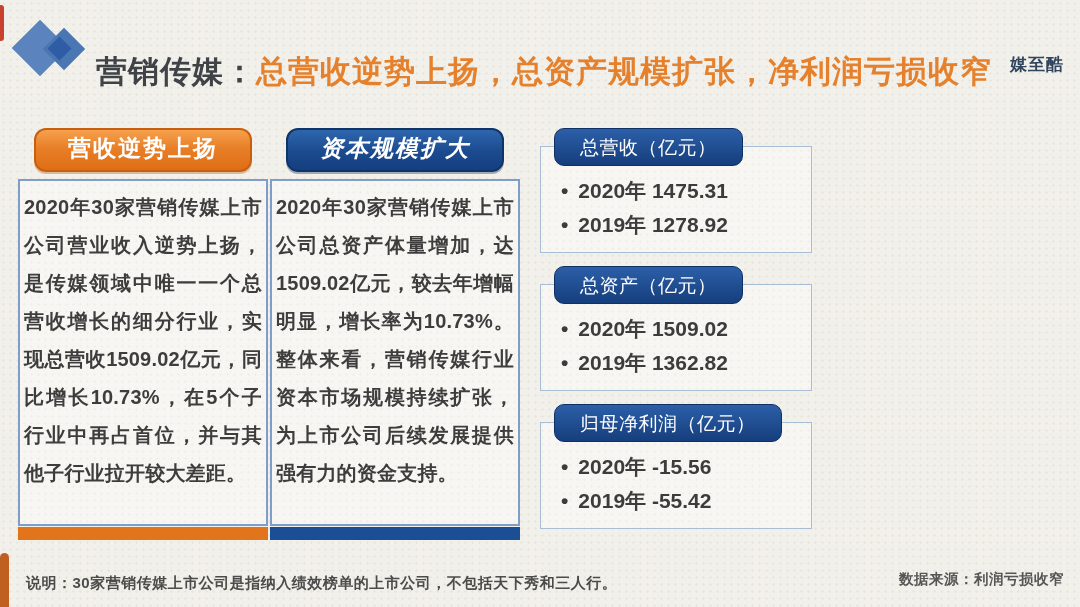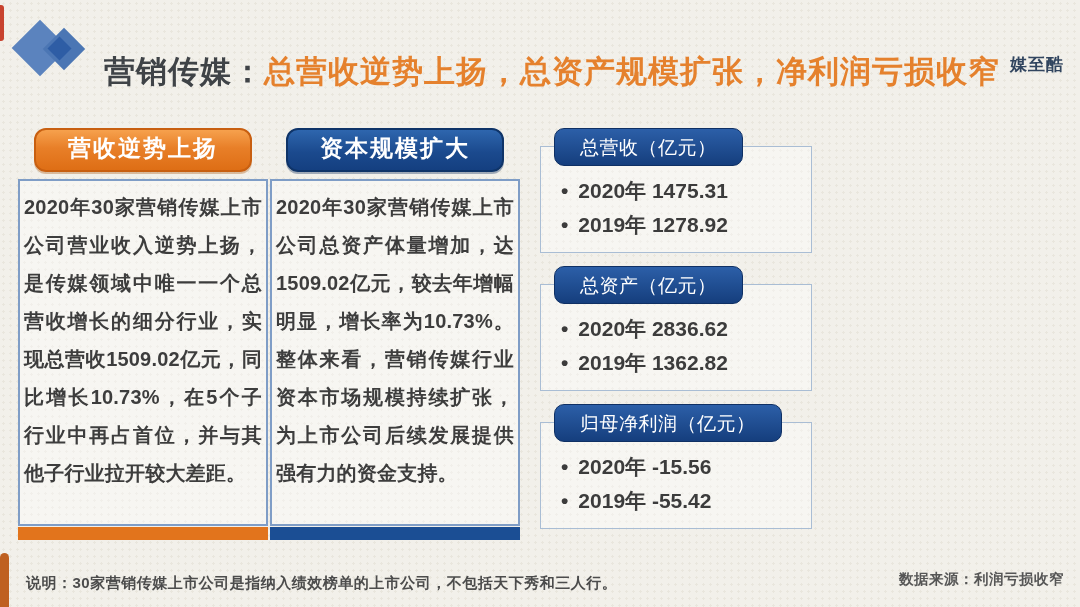--- a/index.html
+++ b/index.html
@@ -14,34 +14,34 @@
   .edge-top{position:absolute;left:0;top:5px;width:4px;height:36px;background:#C8432F;border-radius:0 3px 3px 0;}
   .edge-bottom{position:absolute;left:0;bottom:0;width:9px;height:54px;background:#BF6020;border-radius:5px 5px 0 0;}
 
   
   .logo{position:absolute;left:12px;top:14px;width:86px;height:78px;}
   .logo .d{position:absolute;transform:rotate(45deg);}
   .logo .d1{width:40px;height:40px;left:8px;top:14px;background:#5B83BE;}
   .logo .d2{width:30px;height:30px;left:37px;top:20px;background:#4B76B4;}
   .logo .d3{width:17px;height:17px;left:39px;top:26px;background:#2E5DA5;}
   .title{position:absolute;left:96px;top:30px;white-space:nowrap;font-weight:bold;font-size:31px;letter-spacing:1px;}
-  .title .t-prefix{color:#3F4347;margin-left:8px;}
+  .title .t-prefix{color:#3F4347;}
   .title .t-accent{color:#E5812D;}
   .brand{position:absolute;right:16px;top:13px;font-size:17px;font-weight:bold;color:#31455F;letter-spacing:1px;margin-top:40px;}
 
   
   .main{position:absolute;left:18px;top:128px;width:1044px;display:flex;align-items:flex-start;}
   .col{width:250px;box-sizing:border-box;}
   .col + .col{margin-left:2px;}
   .pill{
     width:218px;height:44px;line-height:36px;margin:0 auto 7px;box-sizing:border-box;
     border-radius:12px;text-align:center;color:#FFFFFF;font-weight:bold;font-size:23px;letter-spacing:2px;
   }
   .pill-orange{background:linear-gradient(180deg,#F6A14D 0%,#E87F28 45%,#DE6E15 100%);border:2px solid #C85F10;box-shadow:0 2px 0 rgba(170,85,15,.35);}
-  .pill-blue{background:linear-gradient(180deg,#2E66AE 0%,#1B4A8E 55%,#143F80 100%);border:2px solid #0F3468;box-shadow:0 2px 0 rgba(10,40,90,.35);}
+  .pill-blue{background:linear-gradient(180deg,#2E66AE 0%,#1B4A8E 55%,#143F80 100%);border:2px solid #0F3468;box-shadow:0 2px 0 rgba(10,40,90,.35);font-style:italic;}
   .tbox{
     border:2.5px solid #7F9DC6;height:347px;box-sizing:border-box;
     padding:7px 4px 0;background:rgba(255,255,255,.38);
   }
   .tbody{
     margin:0;font-size:20px;font-weight:bold;color:#3D3D3D;line-height:38px;
     text-align:justify;letter-spacing:.2px;
   }
   .strip{height:13px;margin-top:1px;}
   .strip-orange{background:#E2741C;}
@@ -109,21 +109,21 @@
         <div class="stat-head">总营收（亿元）</div>
         <div class="stat-box">
           <div class="stat-item"><span class="dot">•</span><span>2020年 1475.31</span></div>
           <div class="stat-item"><span class="dot">•</span><span>2019年 1278.92</span></div>
         </div>
       </div>
 
       <div class="stat-card">
         <div class="stat-head">总资产（亿元）</div>
         <div class="stat-box">
-          <div class="stat-item"><span class="dot">•</span><span>2020年 2836.62</span></div>
+          <div class="stat-item"><span class="dot">•</span><span>2020年 1509.02</span></div>
           <div class="stat-item"><span class="dot">•</span><span>2019年 1362.82</span></div>
         </div>
       </div>
 
       <div class="stat-card">
         <div class="stat-head">归母净利润（亿元）</div>
         <div class="stat-box">
           <div class="stat-item"><span class="dot">•</span><span>2020年 -15.56</span></div>
           <div class="stat-item"><span class="dot">•</span><span>2019年 -55.42</span></div>
         </div>

